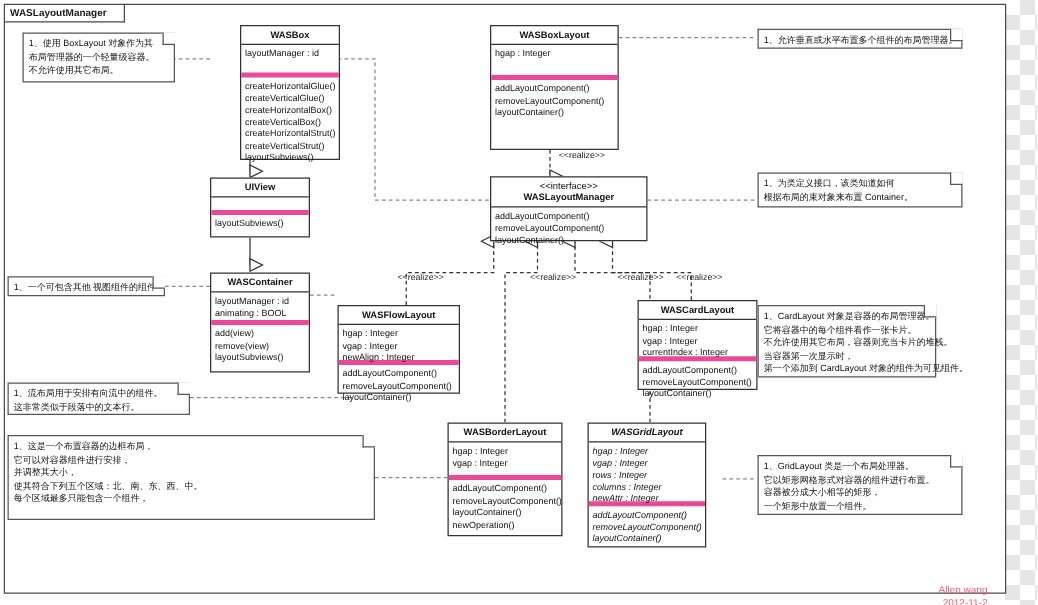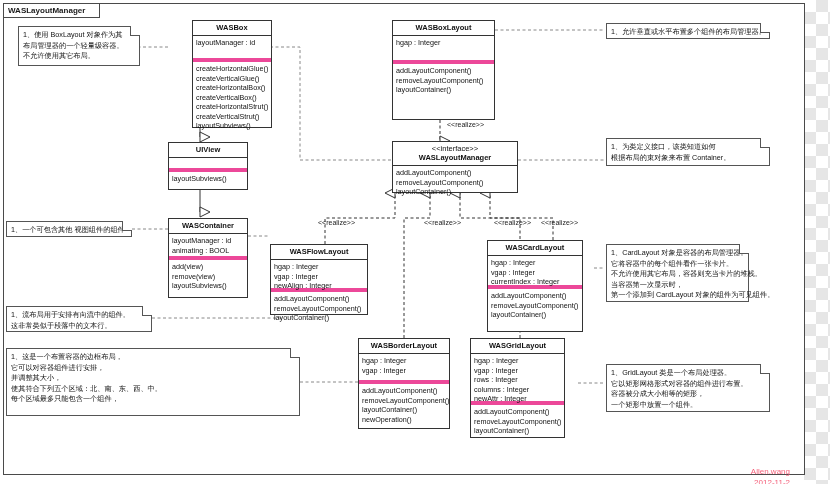--- a/index.html
+++ b/index.html
@@ -205,21 +205,21 @@
     <div class="row">vgap : Integer</div>
     <div class="row">newAlign : Integer</div>
   </div>
   <div class="ops">
     <div class="row">addLayoutComponent()</div>
     <div class="row">removeLayoutComponent()</div>
     <div class="row">layoutContainer()</div>
   </div>
 </div>
 
-<div class="cls" style="left:487px;top:240px;width:96px;height:92px;">
+<div class="cls" style="left:510px;top:240px;width:96px;height:72px;">
   <div class="cname">WASCardLayout</div>
   <div class="attrs" style="height:33px;">
     <div class="row">hgap : Integer</div>
     <div class="row">vgap : Integer</div>
     <div class="row">currentIndex : Integer</div>
   </div>
   <div class="ops">
     <div class="row">addLayoutComponent()</div>
     <div class="row">removeLayoutComponent()</div>
     <div class="row">layoutContainer()</div>
@@ -233,21 +233,21 @@
     <div class="row">vgap : Integer</div>
   </div>
   <div class="ops">
     <div class="row">addLayoutComponent()</div>
     <div class="row">removeLayoutComponent()</div>
     <div class="row">layoutContainer()</div>
     <div class="row">newOperation()</div>
   </div>
 </div>
 
-<div class="cls" style="left:470px;top:338px;width:95px;height:100px;">
+<div class="cls" style="left:470px;top:338px;width:95px;height:100px;font-style:italic;">
   <div class="cname">WASGridLayout</div>
   <div class="attrs" style="height:51px;">
     <div class="row">hgap : Integer</div>
     <div class="row">vgap : Integer</div>
     <div class="row">rows : Integer</div>
     <div class="row">columns : Integer</div>
     <div class="row">newAttr : Integer</div>
   </div>
   <div class="ops">
     <div class="row">addLayoutComponent()</div>

